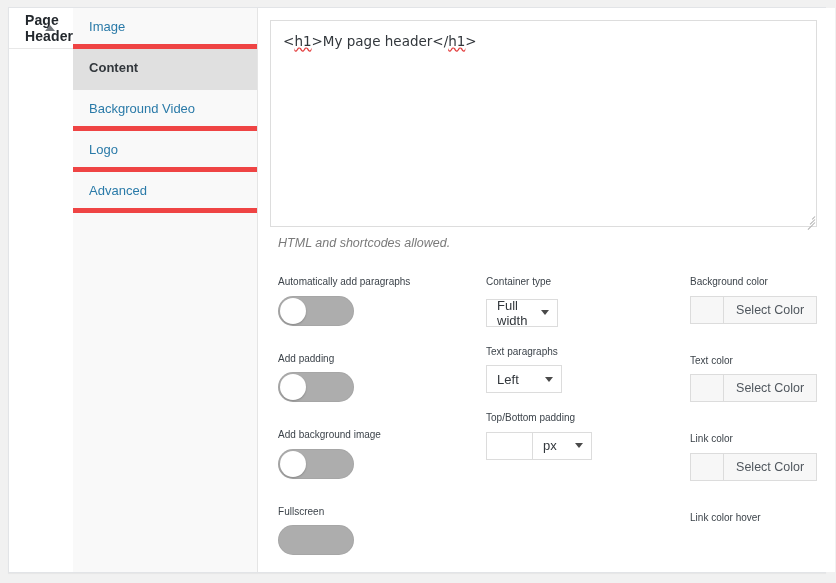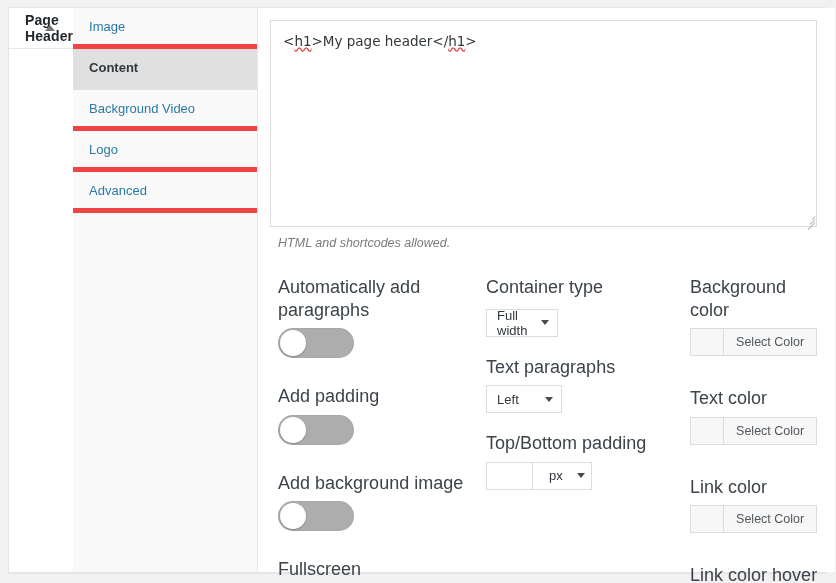--- a/index.html
+++ b/index.html
@@ -165,21 +165,21 @@
     margin-top: 26px;
     padding-left: 8px;
   }
   .col { box-sizing: border-box; }
   .col-1 { flex: 0 0 208px; }
   .col-2 { flex: 0 0 204px; }
   .col-3 { flex: 1 1 auto; }
 
   .field { margin-bottom: 19px; }
   .field-label {
-    font-size: 18px;
+    font-size: 10px;
     color: #3c434a;
     margin-bottom: 7px;
     line-height: 1.25;
   }
 
   
   .toggle {
     width: 76px;
     height: 30px;
     border-radius: 15px;
@@ -215,21 +215,21 @@
   }
   .select .cap { padding-right: 14px; }
   .select .arrow {
     width: 0; height: 0;
     border-left: 4px solid transparent;
     border-right: 4px solid transparent;
     border-top: 5px solid #4a4a4a;
   }
   .sel-container { width: 72px; }
   .sel-align { width: 76px; }
-  .sel-unit { width: 48px; padding-left: 16px; }
+  .sel-unit { width: 48px; padding-left: 10px; }
 
   .unit-row { display: flex; align-items: stretch; }
   .num-input {
     width: 46px;
     height: 28px;
     box-sizing: border-box;
     border: 1px solid #dcdcdc;
     border-right: none;
     background: #fff;
     font-size: 13px;

